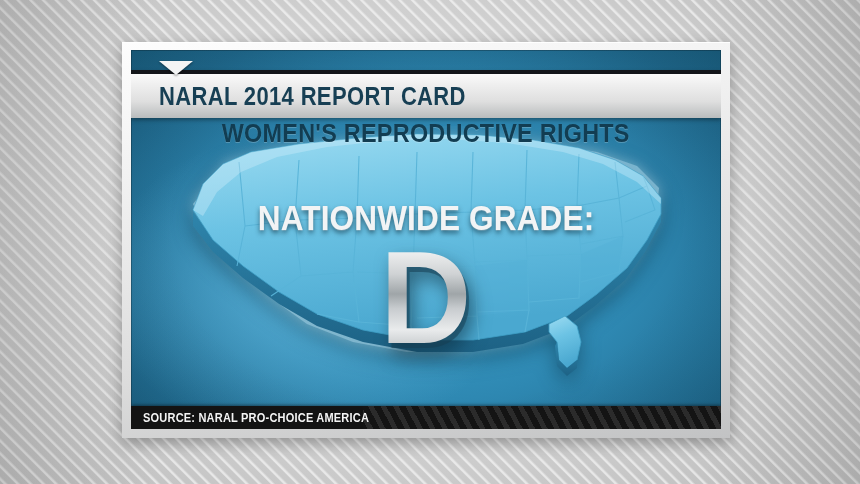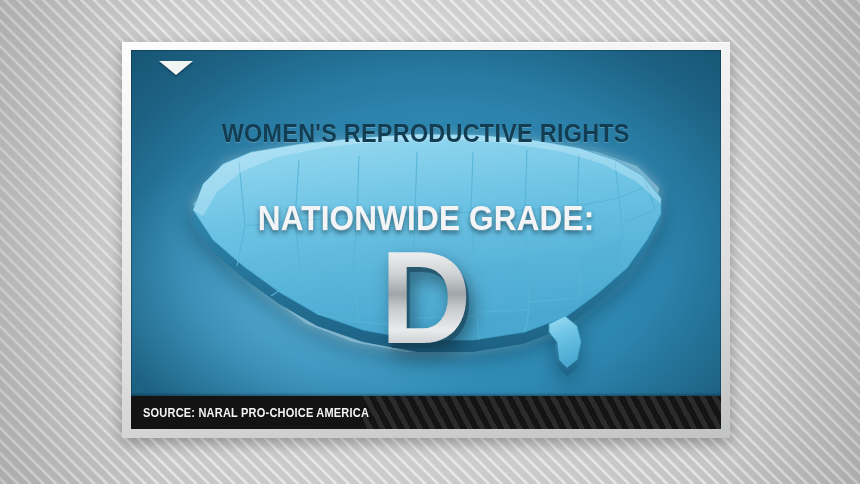--- a/index.html
+++ b/index.html
@@ -134,21 +134,21 @@
         #8f9497 100%);
     -webkit-background-clip:text;
     background-clip:text;
     color:transparent;
     -webkit-text-fill-color:transparent;
     filter:drop-shadow(3px 5px 0 rgba(22,62,82,.55)) drop-shadow(5px 9px 9px rgba(8,35,50,.55));
   }
 
   
   #sourcebar{
-    position:absolute;left:0;bottom:0;width:100%;height:33px;
+    position:absolute;left:0;bottom:0;width:100%;height:23px;
     background:
       repeating-linear-gradient(62deg,
         #2b2b2b 0px, #2b2b2b 5px,
         #141414 5px, #141414 11px);
     display:flex;align-items:center;
     box-shadow:0 -1px 3px rgba(0,0,0,.45);
   }
   #sourcebar .mask{
     position:absolute;left:0;top:0;height:100%;width:232px;
     background:#131313;
@@ -246,20 +246,23 @@
         <path fill="url(#gSide)" d="M390 216 L392 234 L400 242 L410 234 L410 242 L400 250 L390 240 L388 220 Z"></path>
 
         <path fill="#d6f0fb" opacity=".35" d="M26 84 L36 58 L56 38 L84 26 L132 18 L190 12 L250 8 L312 9 L366 14 L412 22 L448 34
                  L476 50 L494 72 L494 78 L470 56 L436 38 L396 26 L340 17 L280 13 L216 15 L160 21
                  L110 31 L74 46 L50 66 L36 90 Z"></path>
       </svg>
     </div>
 
     <div class="vignette"></div>
 
+    <div id="titlebar">
+      <div class="title-text">NARAL 2014 REPORT CARD</div>
+    </div>
     <div id="notch"></div>
 
     <div id="headline">
       <span>NATIONWIDE GRADE:</span>
     </div>
 
     <div id="subtitle">
       <span>WOMEN'S REPRODUCTIVE RIGHTS</span>
     </div>
 

